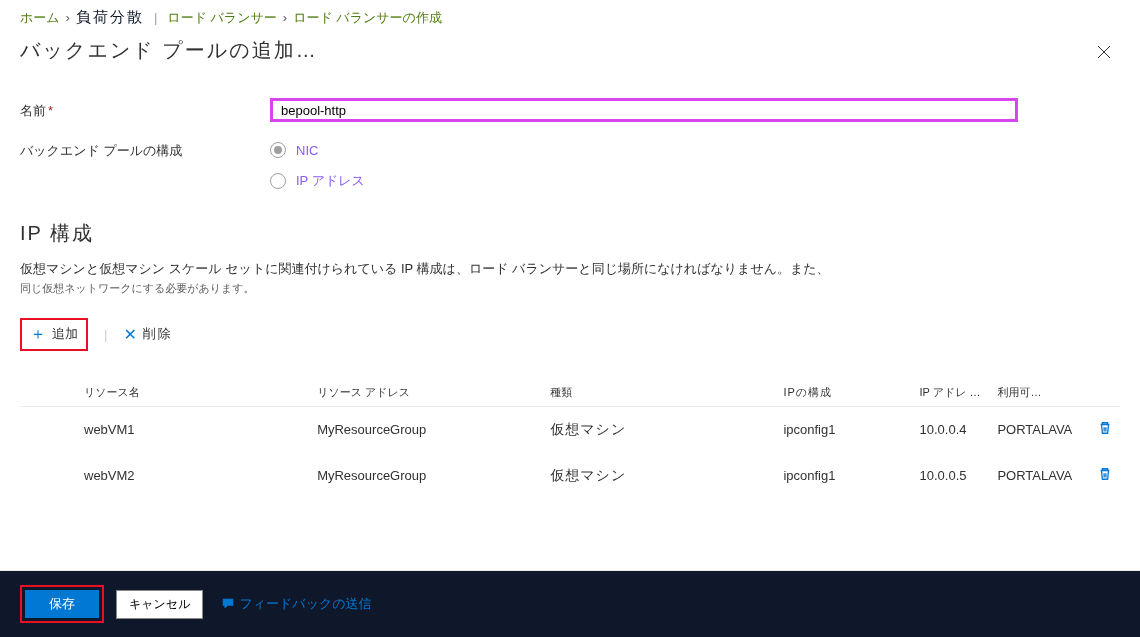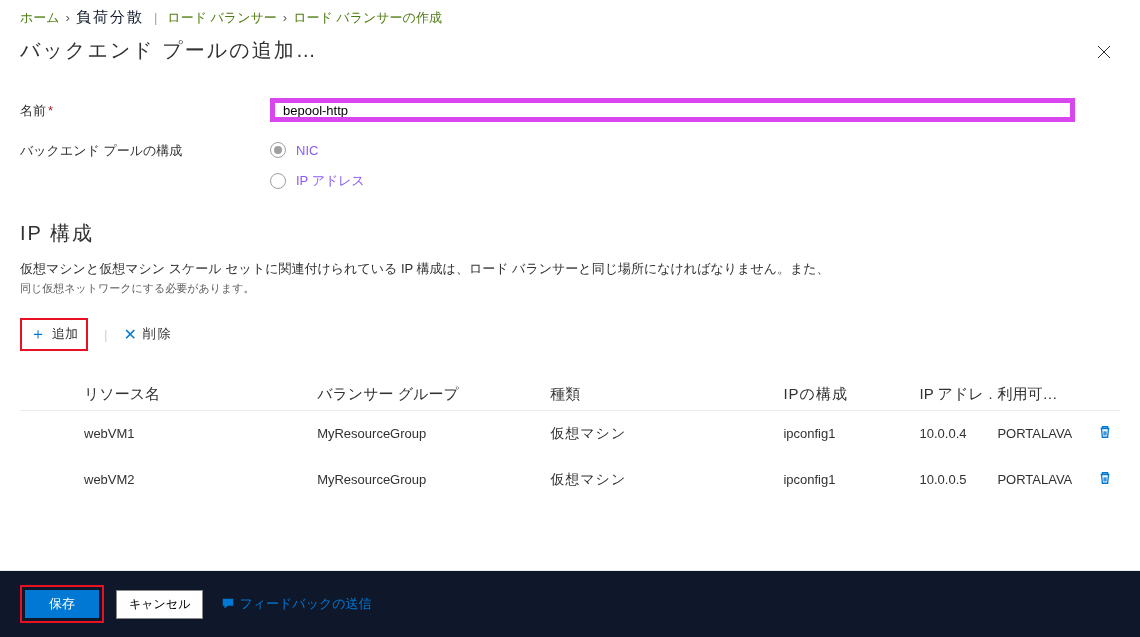--- a/index.html
+++ b/index.html
@@ -12,37 +12,37 @@
 .bc-head { font-size: 15px; color: #0f172a; letter-spacing: 2px; }
 .page-title { font-size: 20px; font-weight: 400; margin-top: 10px; letter-spacing: 2px; }
 .close-icon { position: absolute; top: 44px; right: 24px; width: 20px; height: 20px; cursor: pointer; }
 .close-icon svg { width: 16px; height: 16px; stroke: #323130; }
 .form { margin-top: 34px; }
 .row { display: flex; align-items: flex-start; margin-bottom: 16px; }
 .label-col { width: 250px; font-size: 13px; color: #323130; padding-top: 4px; }
 .req { color: #a4262c; margin-left: 2px; }
 .info-icon { display: inline-block; width: 12px; height: 12px; border: 1px solid #605e5c; border-radius: 50%; font-size: 9px; line-height: 11px; text-align: center; color: #605e5c; margin-left: 4px; vertical-align: middle; }
 .field-col { flex: 1; }
-.text-input { width: 805px; height: 24px; border: 5px solid #d946ef; padding: 2px 8px; font-size: 13px; font-family: inherit; }
+.text-input { width: 748px; height: 24px; border: 3px solid #d946ef; padding: 2px 8px; font-size: 13px; font-family: inherit; }
 .static-val { font-size: 13px; padding-top: 4px; }
 .radio-group { padding-top: 4px; }
 .radio-opt { display: flex; align-items: center; margin-bottom: 14px; color: #8b5cf6; }
 .radio { width: 16px; height: 16px; border: 1px solid #a19f9d; border-radius: 50%; margin-right: 10px; display: inline-flex; align-items: center; justify-content: center; }
 .radio.checked::after { content: ""; width: 8px; height: 8px; background: #a19f9d; border-radius: 50%; }
 .section-title { font-size: 20px; font-weight: 400; margin-top: 14px; letter-spacing: 2px; }
 .desc { font-size: 13px; margin-top: 12px; line-height: 1.5; }
 .desc-small { font-size: 11px; color: #605e5c; margin-top: 2px; }
 .toolbar { display: flex; align-items: center; margin-top: 22px; gap: 16px; }
 .add-btn { display: flex; align-items: center; border: 2.5px solid #e81123; padding: 4px 8px; cursor: pointer; }
 .add-btn .plus { color: #0078d4; font-size: 16px; margin-right: 6px; font-weight: 300; }
 .tool-sep { color: #d2d0ce; }
 .del-btn { display: flex; align-items: center; cursor: pointer; }
 .del-btn .x { color: #0078d4; font-size: 16px; margin-right: 6px; font-weight: 300; }
 .table { margin-top: 28px; width: 100%; }
-.thead { display: flex; font-size: 15px; color: #323130; padding: 6px 0; border-bottom: 1px solid #edebe9; }
+.thead { display: flex; font-size: 11px; color: #323130; padding: 6px 0; border-bottom: 1px solid #edebe9; }
 .th, .td { padding: 0 4px; }
 .c-name { width: 240px; margin-left: 60px; }
 .c-rg { width: 240px; }
 .c-type { width: 240px; }
 .c-ipc { width: 140px; }
 .c-ipa { width: 80px; }
 .c-net { width: 100px; }
 .c-act { width: 30px; text-align: center; }
 .trow { display: flex; align-items: center; padding: 14px 0; }
 .td { font-size: 13px; }
@@ -119,21 +119,21 @@
     <span class="tool-sep">|</span>
     <div class="del-btn">
       <span class="x">✕</span>
       <span style="letter-spacing:2px">削除</span>
     </div>
   </div>
 
   <div class="table">
     <div class="thead">
       <div class="th c-name">リソース名</div>
-      <div class="th c-rg">バランサー グループ</div>
+      <div class="th c-rg">リソース アドレス</div>
       <div class="th c-type">種類</div>
       <div class="th c-ipc">IPの構成</div>
       <div class="th c-ipa ellipsis">IP アドレ …</div>
       <div class="th c-net ellipsis">利用可…</div>
       <div class="th c-act"></div>
     </div>
 
     <div class="trow">
       <div class="td c-name">webVM1</div>
       <div class="td c-rg">MyResourceGroup</div>

